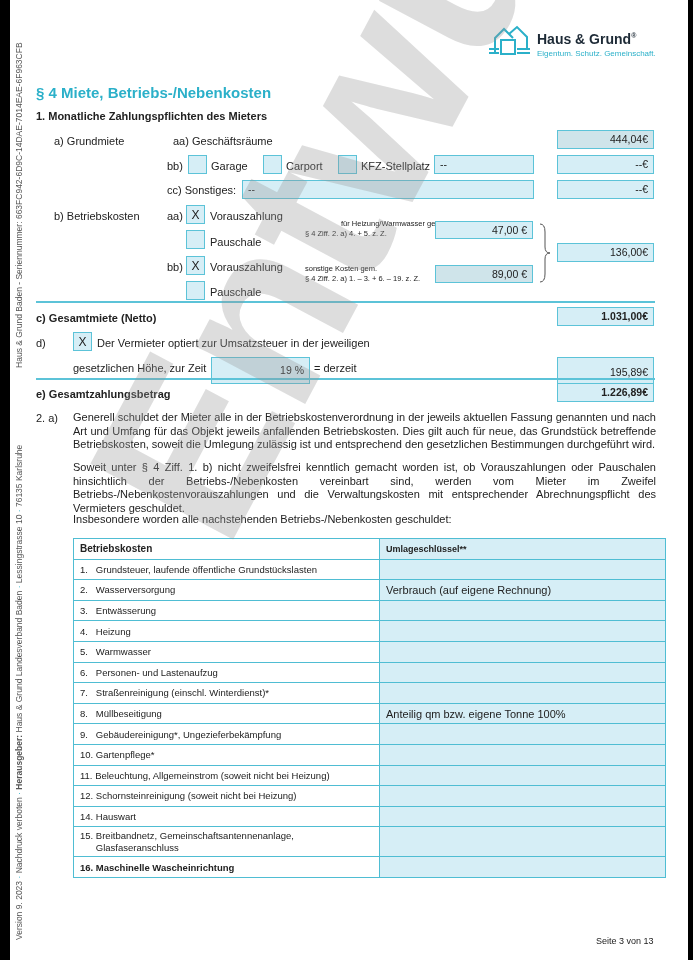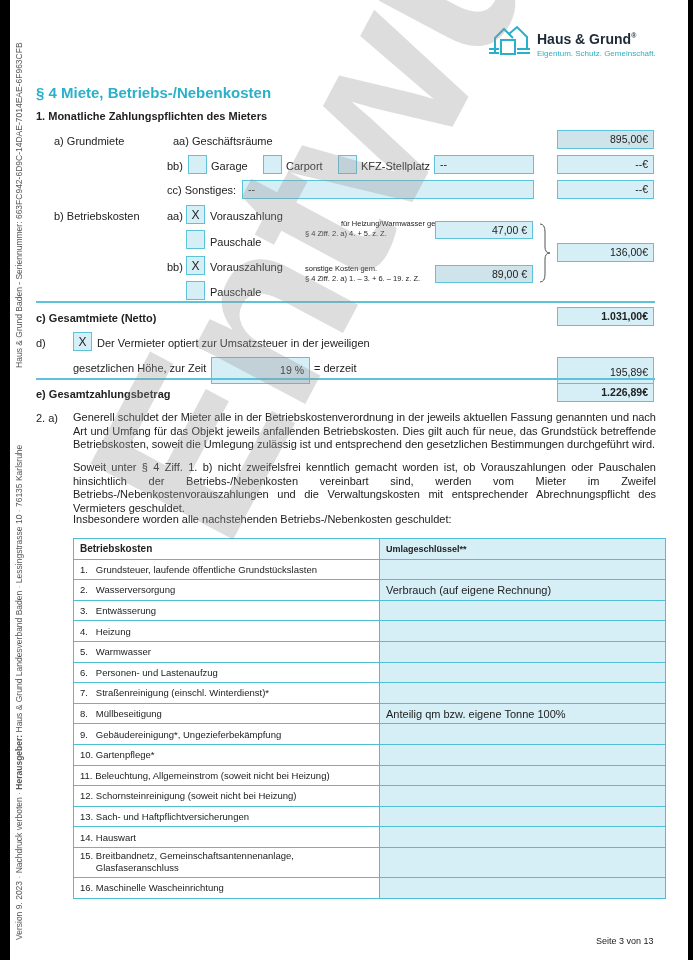--- a/index.html
+++ b/index.html
@@ -95,21 +95,21 @@
       <span>Haus &amp; Grund</span><sup style="font-size:7px">®</sup>
     </div>
     <div class="t" style="left:50px;top:26px;font-size:8px;color:#2bb0c9;">Eigentum. Schutz. Gemeinschaft.</div>
   </div>
 
   <div class="t bold" style="left:26px;top:85px;font-size:15px;color:#2bb0c9;">§  4 Miete, Betriebs-/Nebenkosten</div>
   <div class="t bold" style="left:26px;top:111px;font-size:11px;">1.  Monatliche Zahlungspflichten des Mieters</div>
 
   <div class="t" style="left:44px;top:136px;">a)   Grundmiete</div>
   <div class="t" style="left:163px;top:136px;">aa) Geschäftsräume</div>
-  <div class="field right dark" style="left:547px;top:130px;width:97px;height:19px;">895,00€</div>
+  <div class="field right dark" style="left:547px;top:130px;width:97px;height:19px;">444,04€</div>
 
   <div class="t" style="left:157px;top:161px;">bb)</div>
   <div class="cb" style="left:178px;top:155px;"></div>
   <div class="t" style="left:201px;top:161px;">Garage</div>
   <div class="cb" style="left:253px;top:155px;"></div>
   <div class="t" style="left:276px;top:161px;">Carport</div>
   <div class="cb" style="left:328px;top:155px;"></div>
   <div class="t" style="left:351px;top:161px;">KFZ-Stellplatz</div>
   <div class="field" style="left:424px;top:155px;width:100px;height:19px;">--</div>
   <div class="field right" style="left:547px;top:155px;width:97px;height:19px;">--€</div>
@@ -217,34 +217,30 @@
         </tr>
         <tr>
           <td style="white-space: pre;">11. Beleuchtung, Allgemeinstrom (soweit nicht bei Heizung)</td>
           <td class="key"></td>
         </tr>
         <tr>
           <td style="white-space: pre;">12. Schornsteinreinigung (soweit nicht bei Heizung)</td>
           <td class="key"></td>
         </tr>
         <tr>
-          <td style="white-space: pre;">13. Sach- und Haftpflichtversicherungen</td>
-          <td class="key"></td>
-        </tr>
-        <tr>
           <td style="white-space: pre;">14. Hauswart</td>
           <td class="key"></td>
         </tr>
         <tr class="tall">
           <td style="white-space: pre;">15. Breitbandnetz, Gemeinschaftsantennenanlage,
       Glasfaseranschluss</td>
           <td class="key"></td>
         </tr>
         <tr>
-          <td style="white-space: pre;">16. Maschinelle Wascheinrichtung</td>
+          <td style="white-space: pre; font-weight: bold;">16. Maschinelle Wascheinrichtung</td>
           <td class="key"></td>
         </tr>
       </tbody>
   </table>
 
   <div class="t" style="left:586px;top:937px;font-size:9px;">Seite 3 von 13</div>
 
   <div id="watermark">Entwurf</div>
 </div>
 

